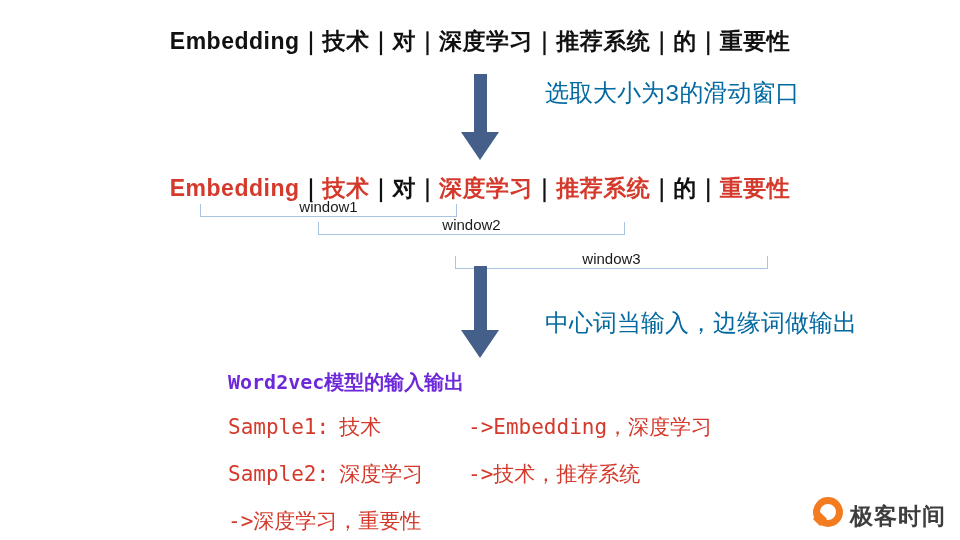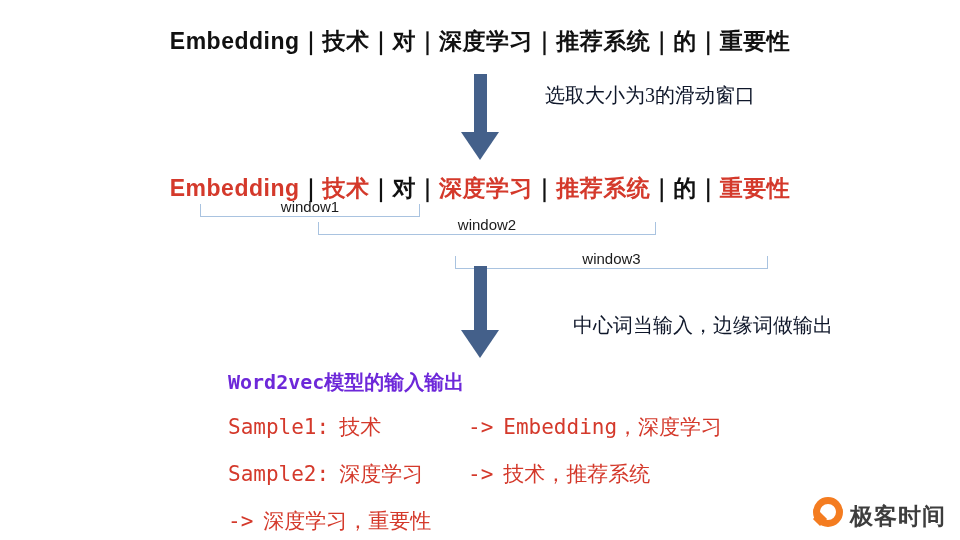--- a/index.html
+++ b/index.html
@@ -32,32 +32,32 @@
   .arrow-2 .shaft { height: 64px; }
   .arrow .head {
     width: 0; height: 0;
     border-left: 19px solid transparent;
     border-right: 19px solid transparent;
     border-top: 28px solid #44608a;
   }
 
   .note {
     position: absolute; left: 545px;
-    font-family: Liberation Serif, serif;
-    font-size: 20px; color: #0f172a; line-height: 34px;
+    font-family: Liberation Mono, monospace;
+    font-size: 24px; color: #0369a1; line-height: 34px;
   }
   .note-1 { top: 78px; }
-  .note-2 { top: 308px; margin-left: 28px; }
+  .note-2 { top: 308px; }
 
   .bracket {
     position: absolute; height: 13px;
     border: 1.5px solid #a9c3e0; border-top: none;
   }
-  .bracket-1 { left: 200px; top: 204px; width: 220px; }
-  .bracket-2 { left: 318px; top: 222px; width: 338px; }
+  .bracket-1 { left: 200px; top: 204px; width: 257px; }
+  .bracket-2 { left: 318px; top: 222px; width: 307px; }
   .bracket-3 { left: 455px; top: 256px; width: 313px; }
   .bracket .blabel {
     position: absolute; left: 0; right: 0; bottom: 2px;
     text-align: center; font-size: 15px; line-height: 15px; color: #1a1a1a;
   }
 
   .out-title {
     position: absolute; left: 228px; top: 369px;
     font-family: "DejaVu Sans Mono", "Liberation Mono", monospace;
     font-size: 20px; font-weight: bold; color: #6d28d9;
@@ -65,21 +65,21 @@
 
   .samples {
     position: absolute; left: 228px; top: 413px;
     display: flex; flex-direction: column; gap: 19px;
     font-family: "DejaVu Sans Mono", "Liberation Mono", monospace;
     font-size: 21px; color: #d4392b;
   }
   .sample-row { display: flex; align-items: baseline; white-space: nowrap; }
   .sample-left { display: inline-block; width: 240px; }
   .sample-input { margin-left: 10px; }
-  .sample-output { margin-left: 10px; }
+  .sample-output { }
 
   .logo {
     position: absolute; right: 14px; top: 492px;
     display: flex; align-items: center; gap: 7px;
   }
   .logo-q {
     position: relative; width: 30px; height: 30px;
     border: 7px solid #f47c20; border-radius: 50%;
   }
   .logo-tail {

